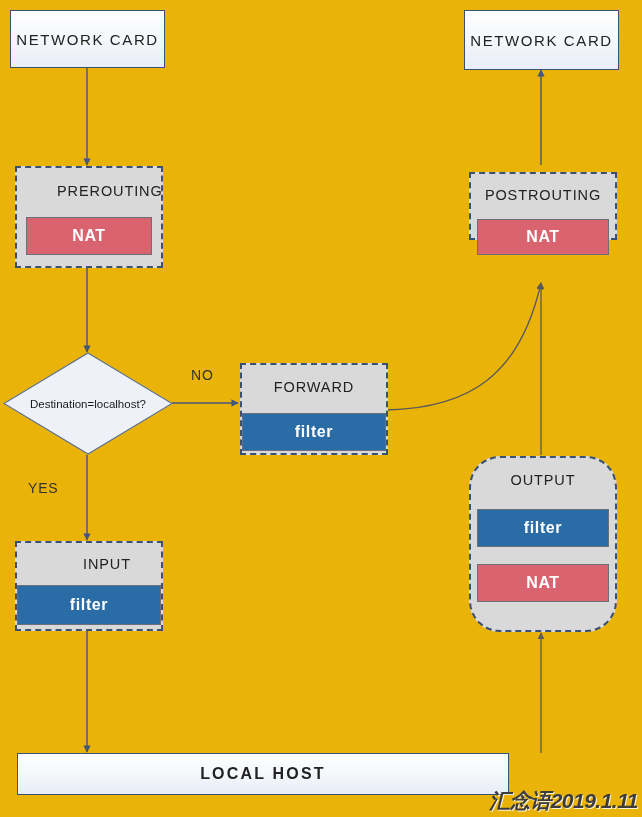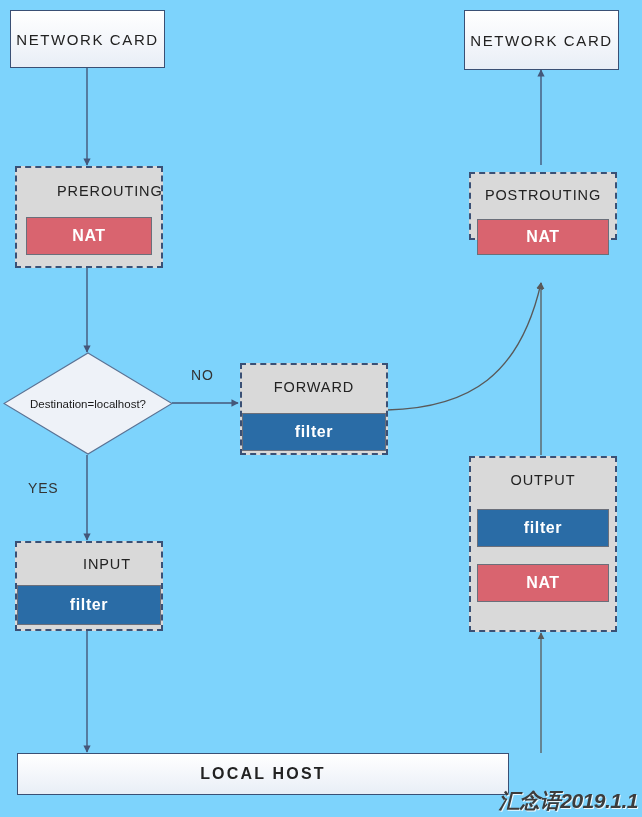--- a/index.html
+++ b/index.html
@@ -7,21 +7,21 @@
     padding: 0;
     background: #ffffff;
   }
   body {
     font-family: "Liberation Sans", sans-serif;
   }
   #canvas {
     position: relative;
     width: 642px;
     height: 817px;
-    background: #7dd3fc;
+    background: #eab308;
     overflow: hidden;
   }
   #edges {
     position: absolute;
     left: 0;
     top: 0;
     width: 642px;
     height: 817px;
     pointer-events: none;
   }
@@ -194,29 +194,29 @@
     <span class="term-label">NETWORK  CARD</span>
   </div>
 
   <div class="chain-box" id="postrouting-box" style="left:469px; top:172px; width:148px; height:68px;">
     <span class="chain-title" style="margin-top:14px;">POSTROUTING</span>
     <div class="table-chip chip-nat" style="position:absolute; left:6px; top:45px; width:132px; height:36px;">
       <span>NAT</span>
     </div>
   </div>
 
-  <div class="chain-box" id="output-box" style="left:469px; top:456px; width:148px; height:176px;">
+  <div class="chain-box" id="output-box" style="left:469px; top:456px; width:148px; height:176px;border-radius:31px;">
     <span class="chain-title" style="margin-top:15px;">OUTPUT</span>
     <div class="table-chip chip-filter" style="position:absolute; left:6px; top:51px; width:132px; height:38px;">
       <span>filter</span>
     </div>
     <div class="table-chip chip-nat" style="position:absolute; left:6px; top:106px; width:132px; height:38px;">
       <span>NAT</span>
     </div>
   </div>
 
   <div class="term-box" id="localhost-box" style="left:17px; top:753px; width:492px; height:42px;">
     <span class="term-label">LOCAL HOST</span>
   </div>
 
-  <div id="watermark">汇念语2019.1.1</div>
+  <div id="watermark">汇念语2019.1.11</div>
 
 </div>
 
 </body></html>

